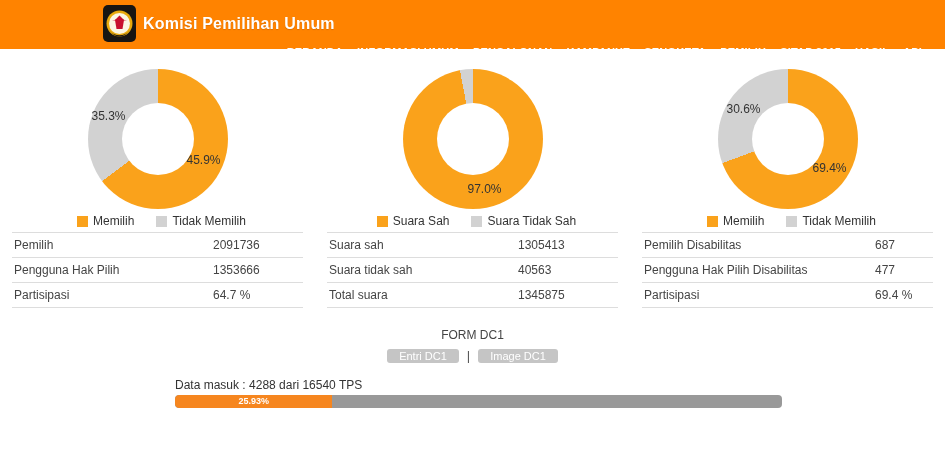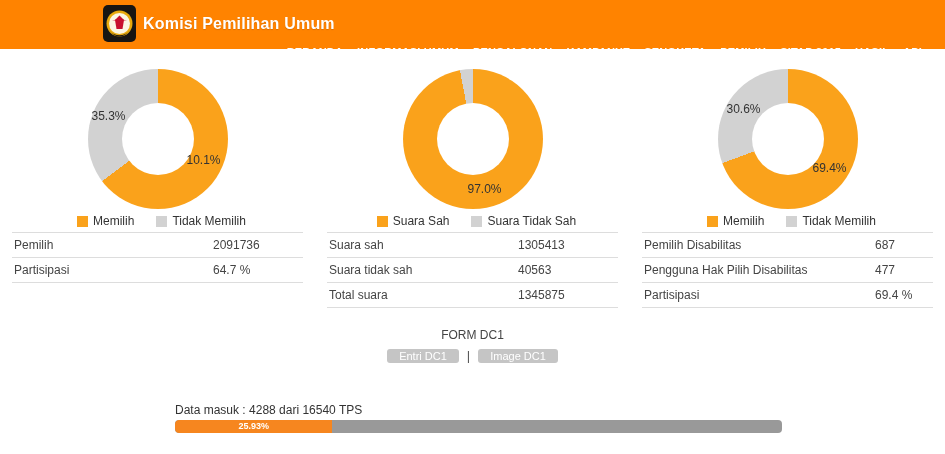--- a/index.html
+++ b/index.html
@@ -86,21 +86,21 @@
   .formdc1 .ttl { font-size:12px; color:#444444; }
   .btns { margin-top:6px; display:flex; justify-content:center; align-items:center; gap:8px; }
   .btn {
     background:var(--button_gray); color:#ffffff;
     font-size:11px; font-family:inherit;
     padding:1px 12px; border:none; border-radius:3px; cursor:pointer;
   }
   .sep { color:#555555; font-size:13px; }
 
   
-  .progress-area { margin:40px 0 0 175px; width:607px; }
+  .progress-area { margin:15px 0 0 175px; width:607px; }
   .progress-label { font-size:12px; color:#333333; margin-bottom:3px; }
   .bar {
     height:13px; background:var(--progress_gray);
     border-radius:4px; overflow:hidden; position:relative;font-weight:bold;
   }
   .fill {
     height:100%; background:var(--progress_orange);
     border-radius:4px 0 0 4px;
     text-align:center; color:#ffffff;
     font-size:9px; line-height:13px;
@@ -132,37 +132,41 @@
   </nav>
 </header>
 
 <main>
   <div class="cols">
 
     <section class="panel p0">
       <div class="donut-wrap">
         <div class="donut" style="background: conic-gradient(rgb(250, 162, 27) 0deg, rgb(250, 162, 27) 64.7%, rgb(210, 210, 210) 64.7%, rgb(210, 210, 210) 100%);"></div>
         <div class="hole"></div>
-        <span class="pct pct-main">10.1%</span>
+        <span class="pct pct-main">45.9%</span>
         <span class="pct pct-rest">35.3%</span>
       </div>
       <div class="legend">
         <span class="item">
             <span class="sw orange"></span>
             <span>Memilih</span>
           </span>
         <span class="item">
             <span class="sw gray"></span>
             <span>Tidak Memilih</span>
           </span>
       </div>
       <div class="tbl t0">
         <div class="row">
           <span class="lbl">Pemilih</span>
           <span class="val">2091736</span>
+        </div>
+        <div class="row">
+          <span class="lbl">Pengguna Hak Pilih</span>
+          <span class="val">1353666</span>
         </div>
         <div class="row">
           <span class="lbl">Partisipasi</span>
           <span class="val">64.7 %</span>
         </div>
       </div>
     </section>
 
     <section class="panel p1">
       <div class="donut-wrap">

